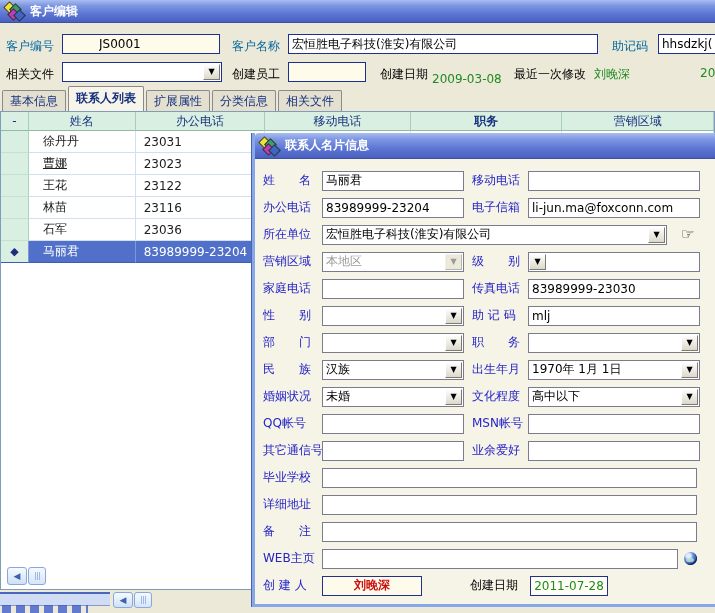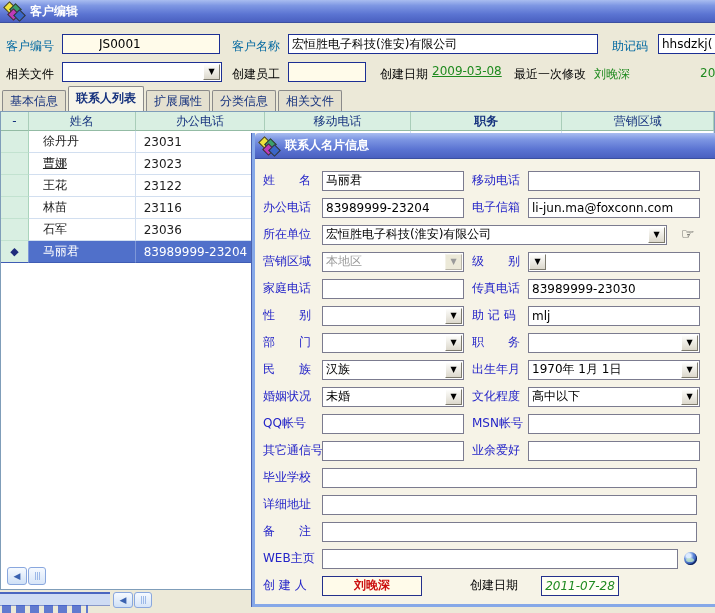--- a/index.html
+++ b/index.html
@@ -145,21 +145,21 @@
 <span class="flabel red" style="left:612px;top:38px;">助记码</span>
 <input class="tbox" style="left: 658px; top: 34px; width: 70px;" value="hhsdzkj(">
 
 <span class="flabel" style="left:6px;top:66px;">相关文件</span>
 <div class="combo-sm" style="left:62px;top:62px;width:160px;">
   <span class="combo-btn">▼</span>
 </div>
 <span class="flabel" style="left:232px;top:66px;">创建员工</span>
 <input class="tbox cream" style="left: 288px; top: 62px; width: 78px;" value="">
 <span class="flabel" style="left:380px;top:66px;">创建日期</span>
-<span class="flabel green" style="left:432px;top:64px;text-decoration:underline;">2009-03-08</span>
+<span class="flabel green" style="left:432px;top:72px;">2009-03-08</span>
 <span class="flabel" style="left:514px;top:66px;">最近一次修改</span>
 <span class="flabel green" style="left:594px;top:66px;">刘晚深</span>
 <span class="flabel green" style="left:700px;top:66px;">20</span>
 
 <div class="tabbar">
     <div class="tab">基本信息</div>
     <div class="tab active">联系人列表</div>
     <div class="tab">扩展属性</div>
     <div class="tab">分类信息</div>
     <div class="tab">相关文件</div>
@@ -392,16 +392,16 @@
           <div class="fld w-web">
             <div class="txt"></div>
           </div>
           <div class="globe-icon"></div>
         </div>
       </div>
     <div class="dlg-row">
       <span class="dlg-label lab1">创 建 人</span>
       <span class="val-box creator-box">刘晚深</span>
       <span class="dlg-label lab2" style="margin-left:48px;color:#000;">创建日期</span>
-      <span class="val-box date-box" style="margin-left:15px;font-style:italic;">2011-07-28</span>
+      <span class="val-box date-box" style="margin-left:4px;">2011-07-28</span>
     </div>
   </div>
 </div>
 
 </body></html>

